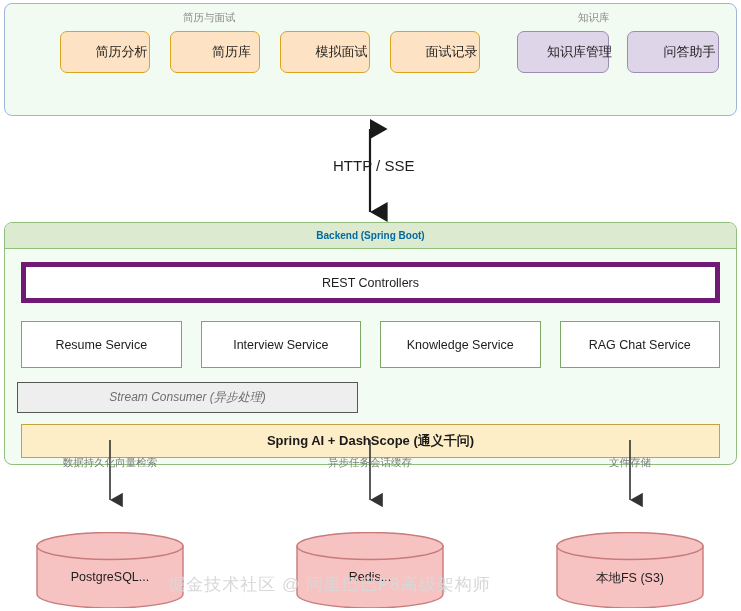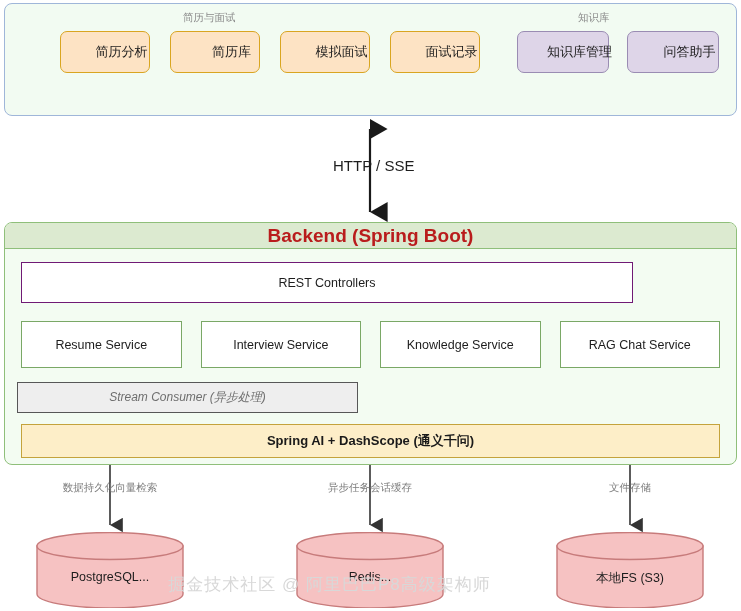--- a/index.html
+++ b/index.html
@@ -123,38 +123,38 @@
     box-sizing: border-box;
     overflow: hidden;
   }
   .backend-header {
     height: 26px;
     background: #dcead0;
     border-bottom: 1px solid #8fbf7a;
     display: flex;
     align-items: center;
     justify-content: center;
-    font-size: 19px;
+    font-size: 10px;
     font-weight: bold;
-    color: #b91c1c;
+    color: #0369a1;
     box-sizing: border-box;
   }
   .backend-body {
     position: relative;
     height: 216px;
   }
 
   .rest-bar {
     position: absolute;
     left: 16px;
     top: 13px;
-    width: 612px;
+    width: 699px;
     height: 41px;
     background: #ffffff;
-    border: 1px solid #701a75;
+    border: 5px solid #701a75;
     display: flex;
     align-items: center;
     justify-content: center;
     font-size: 12.5px;
     color: #1d1d1d;
     box-sizing: border-box;
   }
 
   .svc-row {
     position: absolute;
@@ -210,21 +210,21 @@
     font-size: 13px;
     font-weight: bold;
     color: #1a1a1a;
     box-sizing: border-box;
     white-space: nowrap;
   }
 
   
   .store-conn {
     position: absolute;
-    top: 465px;
+    top: 440px;
     width: 180px;
     height: 72px;
   }
   .conn-pg    { left: 20px; }
   .conn-redis { left: 280px; }
   .conn-fs    { left: 540px; }
 
   .store-label {
     position: absolute;
     top: 16px;

